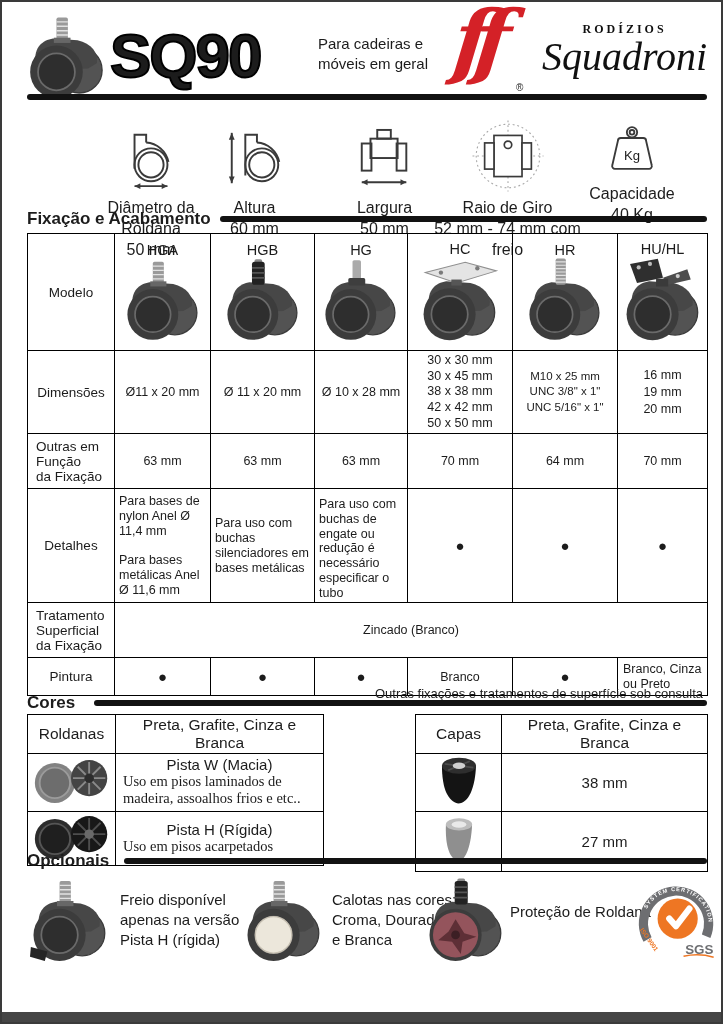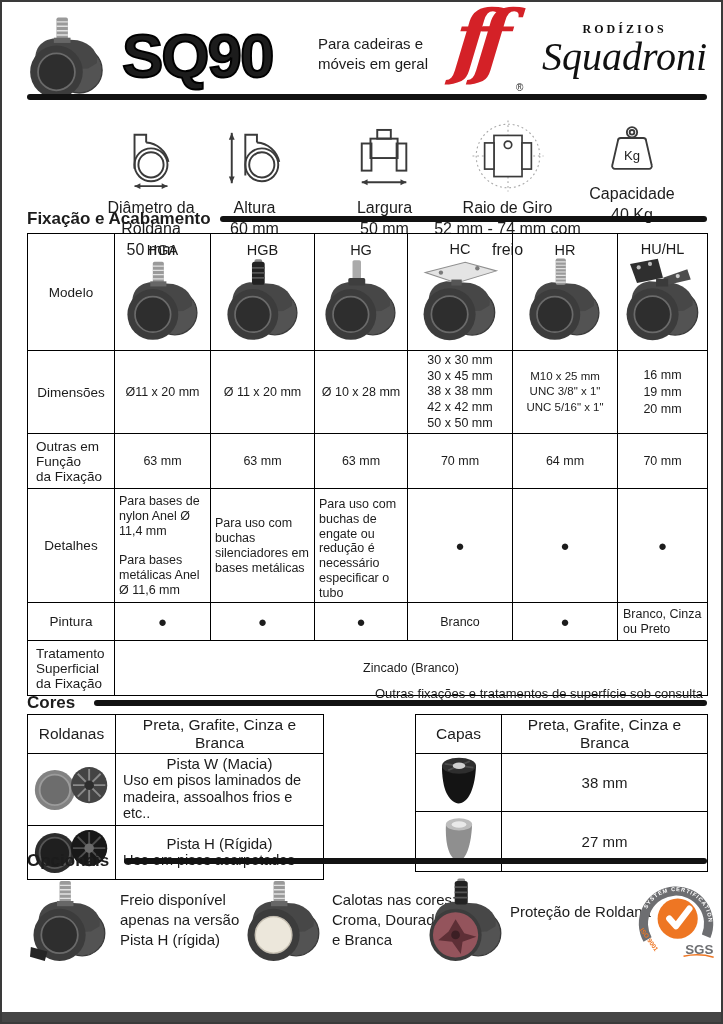--- a/index.html
+++ b/index.html
@@ -4,21 +4,21 @@
 <style>
   html,body{margin:0;padding:0;background:#e8e8e8;font-family:"Liberation Sans",sans-serif;}
   #page{position:relative;width:723px;height:1024px;background:#fff;border:2px solid #3a3a3a;
         box-sizing:border-box;margin:0 auto;overflow:hidden;color:#1c1c1c;}
   .abs{position:absolute;}
   .sec-title{font-weight:bold;font-size:17px;white-space:nowrap;}
   .sec-bar{height:6px;background:#121212;border-radius:3px;}
   .pre{white-space:pre-line;}
 
   
-  #sq90{font-size:62px;font-weight:bold;letter-spacing:-2px;margin-left:12px;-webkit-text-stroke:2px #000;}
+  #sq90{font-size:62px;font-weight:bold;letter-spacing:-2px;-webkit-text-stroke:2px #000;}
   #tagline{font-size:15px;line-height:1.3;}
   #brand-mark{font-family:"DejaVu Serif",serif;font-style:italic;font-weight:bold;
               font-size:82px;line-height:.8;letter-spacing:-14px;transform:skewX(-6deg);}
   #brand-top{font-family:"Liberation Serif",serif;font-weight:bold;font-size:12px;letter-spacing:3px;text-align:center;}
   #brand-name{font-family:"Liberation Serif",serif;font-style:italic;font-size:40px;line-height:1;}
   #reg-mark{font-size:10px;}
 
   
   .spec{display:flex;flex-direction:column;align-items:center;}
   .spec .cap{font-size:16px;line-height:1.3;text-align:center;margin-top:4px;}
@@ -32,21 +32,21 @@
   #fix-table .model-name{font-size:14.5px;margin:2px 0 0;}
   #fix-table .txt-left{text-align:left;line-height:1.18;margin-top:20px;}
   #fix-table .small{font-size:11.5px;line-height:1.35;}
   #fix-table .dot{font-size:15px;}
   .footnote{font-size:13px;margin-top:8px;}
 
   
   .ctable td{border:1.4px solid #000;font-size:14.5px;box-sizing:border-box;vertical-align:middle;}
   .ctable .chead{text-align:center;font-size:15.5px;}
   .ctable .ctitle{text-align:center;font-size:15px;}
-  .ctable .cdesc{text-align:left;font-size:14.5px;line-height:1.15;padding:0 6px 2px;}
+  .ctable .cdesc{text-align:left;font-size:14.5px;line-height:1.15;padding:0 6px 2px;font-family:Liberation Serif, serif;}
   .ctable .csize{text-align:center;font-size:15px;}
   .imgcell{text-align:center;}
 
   
   .opt-text{font-size:15px;line-height:1.32;}
 
   #bottom-bar{left:0;right:0;bottom:0;height:10px;background:#454545;}
 </style>
 </head>
 <body>
@@ -286,34 +286,34 @@
       <td class="rowlabel">Detalhes</td>
       <td class="pre txt-left" style="vertical-align:top;padding-top:5px">Para bases de nylon Anel Ø 11,4 mm
 
 Para bases metálicas Anel Ø 11,6 mm</td>
       <td class="pre txt-left">Para uso com buchas silenciadores em bases metálicas</td>
       <td class="pre txt-left" style="vertical-align:top;padding-top:8px">Para uso com buchas de engate ou redução é necessário especificar o tubo</td>
       <td class="dot">●</td>
       <td class="dot">●</td>
       <td class="dot">●</td>
     </tr>
-    <tr style="height:38px">
-      <td class="rowlabel">Pintura</td>
-      <td class="dot">●</td>
-      <td class="dot">●</td>
-      <td class="dot">●</td>
-      <td>Branco</td>
-      <td class="dot">●</td>
-      <td class="txt-left" style="padding-left:5px">Branco, Cinza ou Preto</td>
-    </tr>
     <tr style="height:55px">
       <td class="rowlabel-left pre">Tratamento
 Superficial
 da Fixação</td>
       <td colspan="6">Zincado (Branco)</td>
+    </tr>
+    <tr style="height:38px">
+      <td class="rowlabel">Pintura</td>
+      <td class="dot">●</td>
+      <td class="dot">●</td>
+      <td class="dot">●</td>
+      <td>Branco</td>
+      <td class="dot">●</td>
+      <td class="txt-left" style="padding-left:5px">Branco, Cinza ou Preto</td>
     </tr>
   </tbody>
     </table>
 
   <div class="abs footnote" style="right:18px;top:676px">Outras fixações e tratamentos de superfície sob consulta</div>
 
   <div class="abs sec-title" style="left:25px;top:691px">Cores</div>
   <div class="abs sec-bar" style="left:92px;top:698px;width:613px"></div>
 
   <table class="ctable abs" style="left:25px;top:712px;width:296px">

